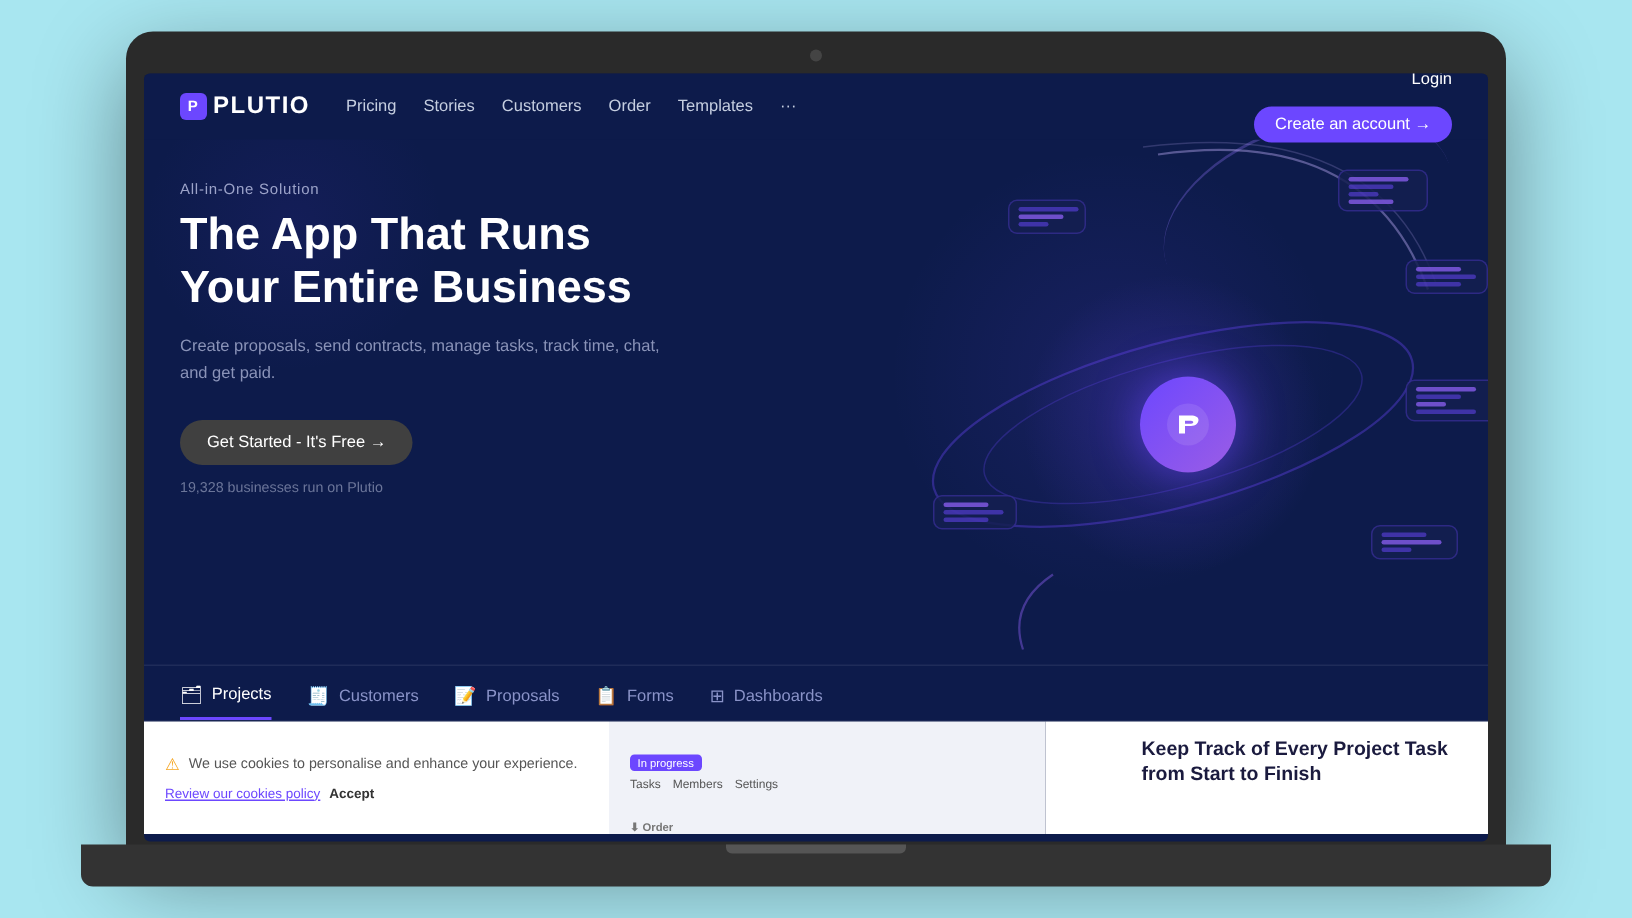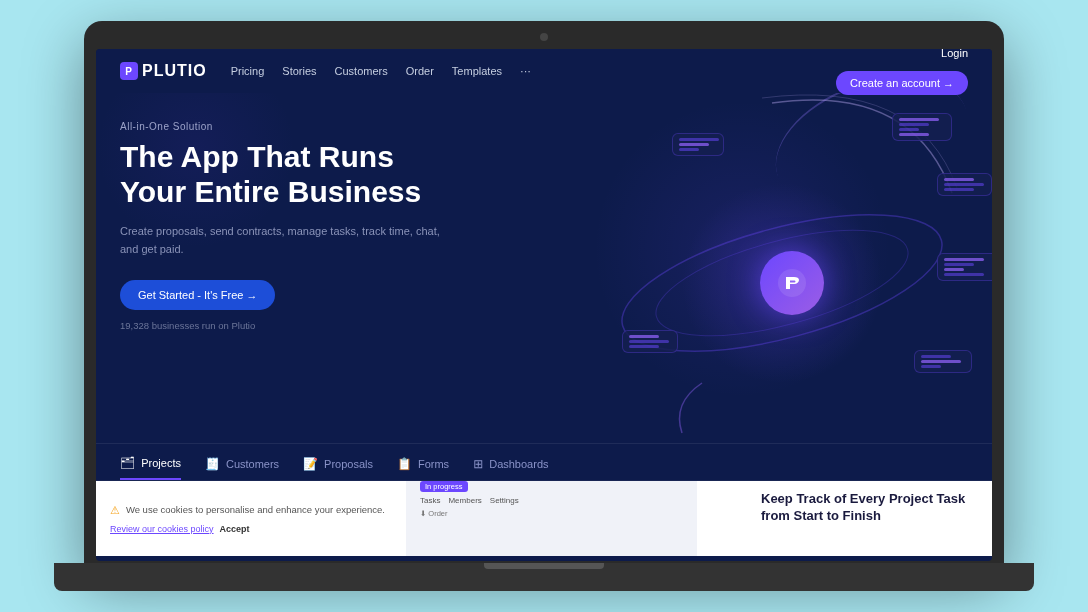--- a/index.html
+++ b/index.html
@@ -169,21 +169,21 @@
 
     .hero-subtitle {
       font-size: 11px;
       color: #8a93b8;
       line-height: 1.6;
       margin-bottom: 22px;
       max-width: 320px;
     }
 
     .btn-started {
-      background: #1d4ed8;
+      background: #404040;
       color: white;
       font-size: 11px;
       padding: 9px 18px;
       border-radius: 24px;
       border: none;
       cursor: pointer;
       display: inline-flex;
       align-items: center;
       gap: 6px;
       margin-bottom: 10px;
@@ -339,21 +339,21 @@
     .cookie-accept {
       color: #333;
       font-weight: 600;
       cursor: pointer;
     }
 
     .mini-dashboard {
       flex: 1;
       background: #f0f2f8;
       display: flex;
-      align-items: flex-start;
+      align-items: flex-end;
       padding: 0 14px;
       gap: 12px;
       overflow: hidden;
     }
     .mini-task-area {
       flex: 1;
     }
     .mini-tags {
       display: flex;
       gap: 4px;
@@ -559,21 +559,21 @@
         <div class="mini-dashboard">
           <div class="mini-task-area">
             <div class="mini-tags">
               <span class="mini-tag purple">In progress</span>
             </div>
             <div style="font-size:8px;color:#555;display:flex;gap:8px;">
               <span>Tasks</span>
               <span>Members</span>
               <span>Settings</span>
             </div>
-            <div style="margin-top:4px;font-size:7.5px;color:#777;">⬇ Order</div>
+            <div style="margin-top:20px;font-size:7.5px;color:#777;font-weight:bold;">⬇ Order</div>
           </div>
         </div>
 
         <div class="right-text">
           <div class="right-heading">
             <span>Keep Track of Every Project Task</span><br>
             <span>from Start to Finish</span>
           </div>
         </div>
       </div>

